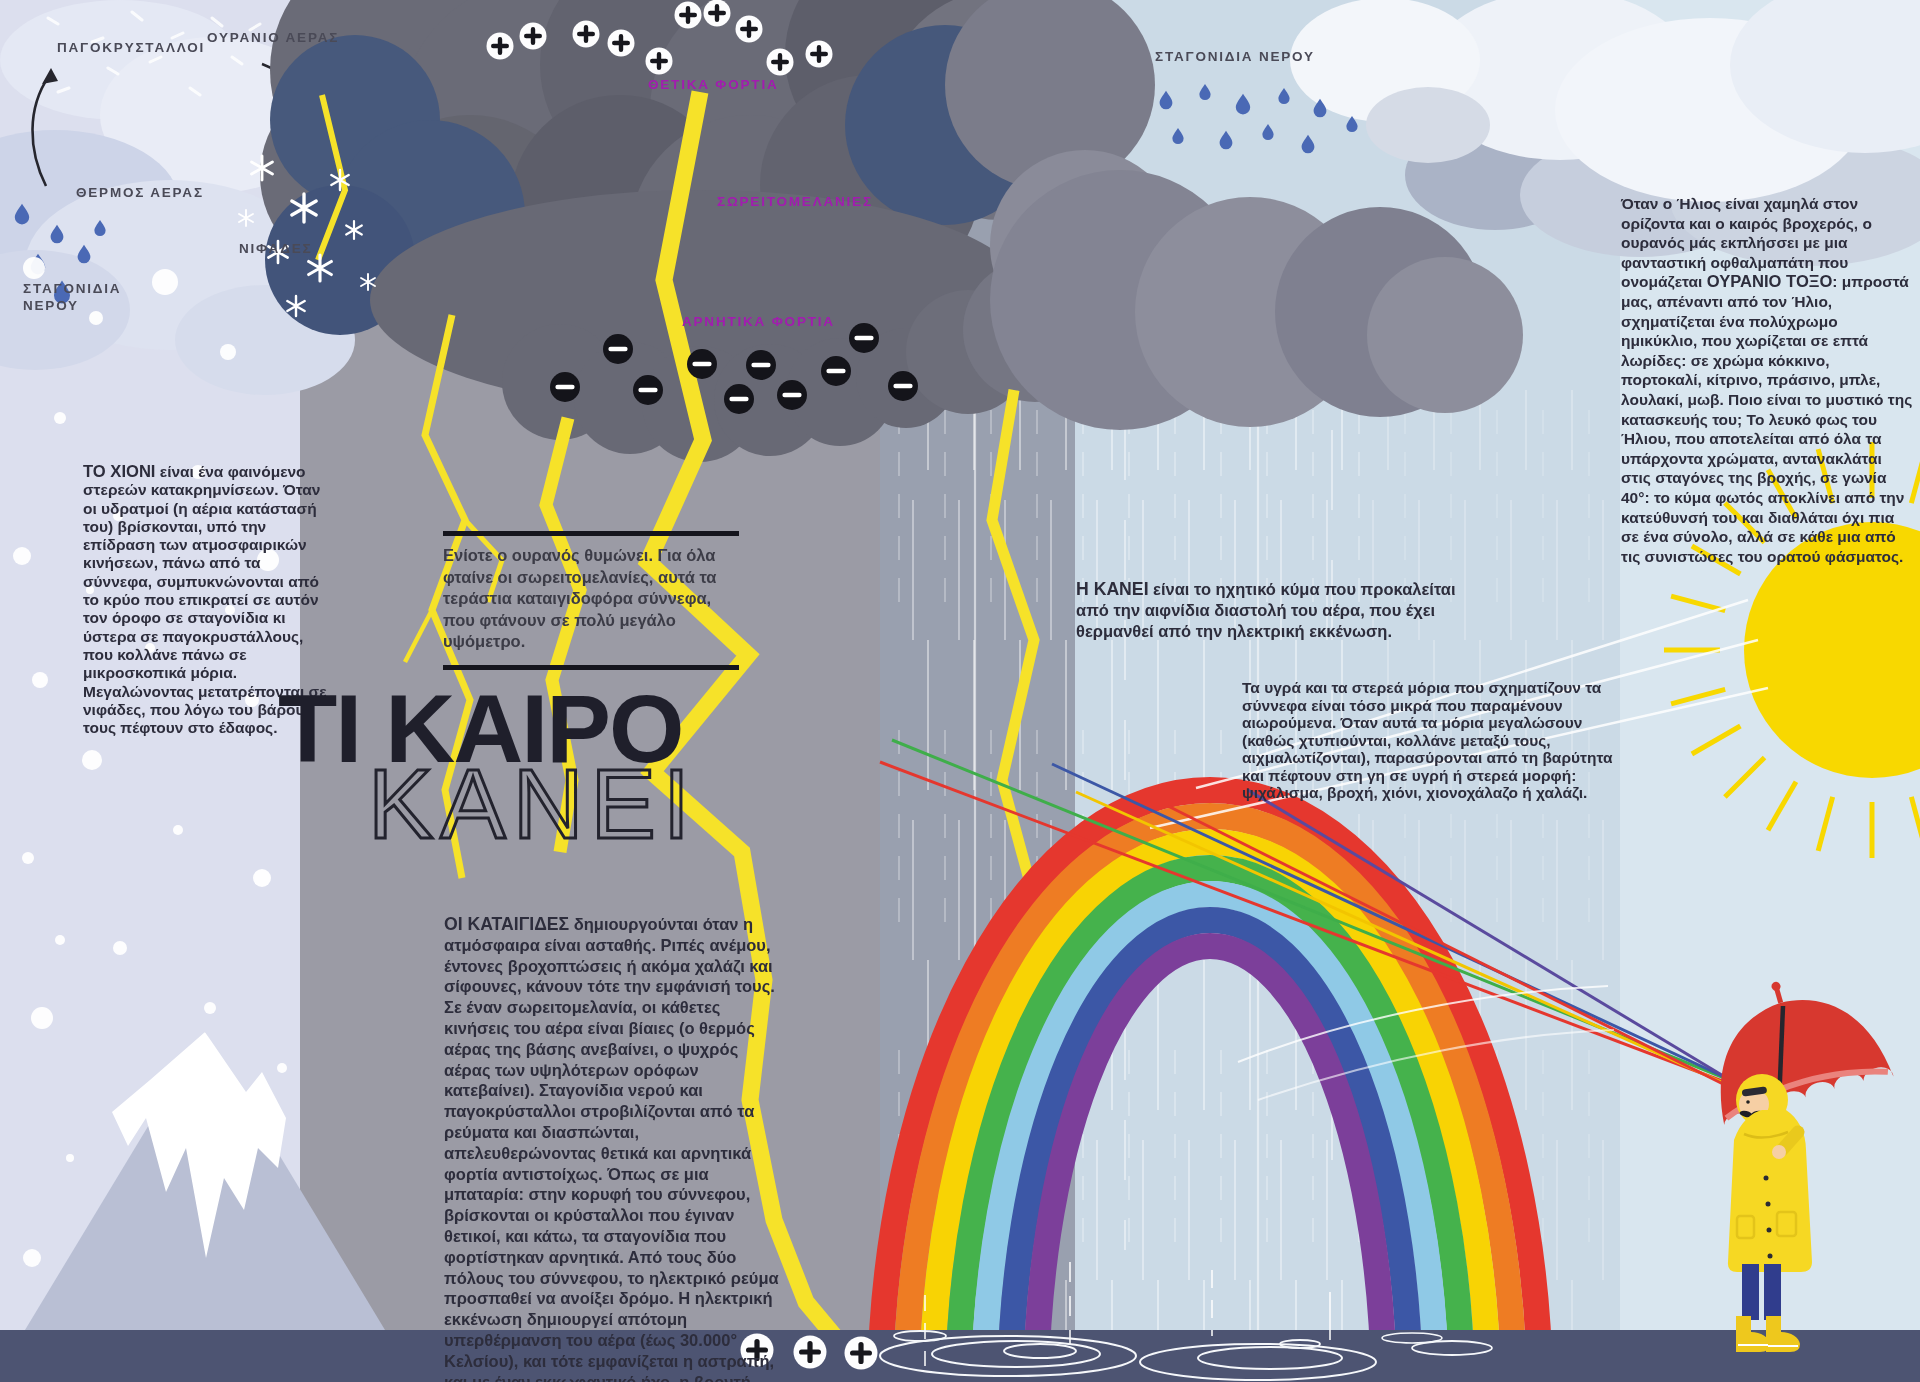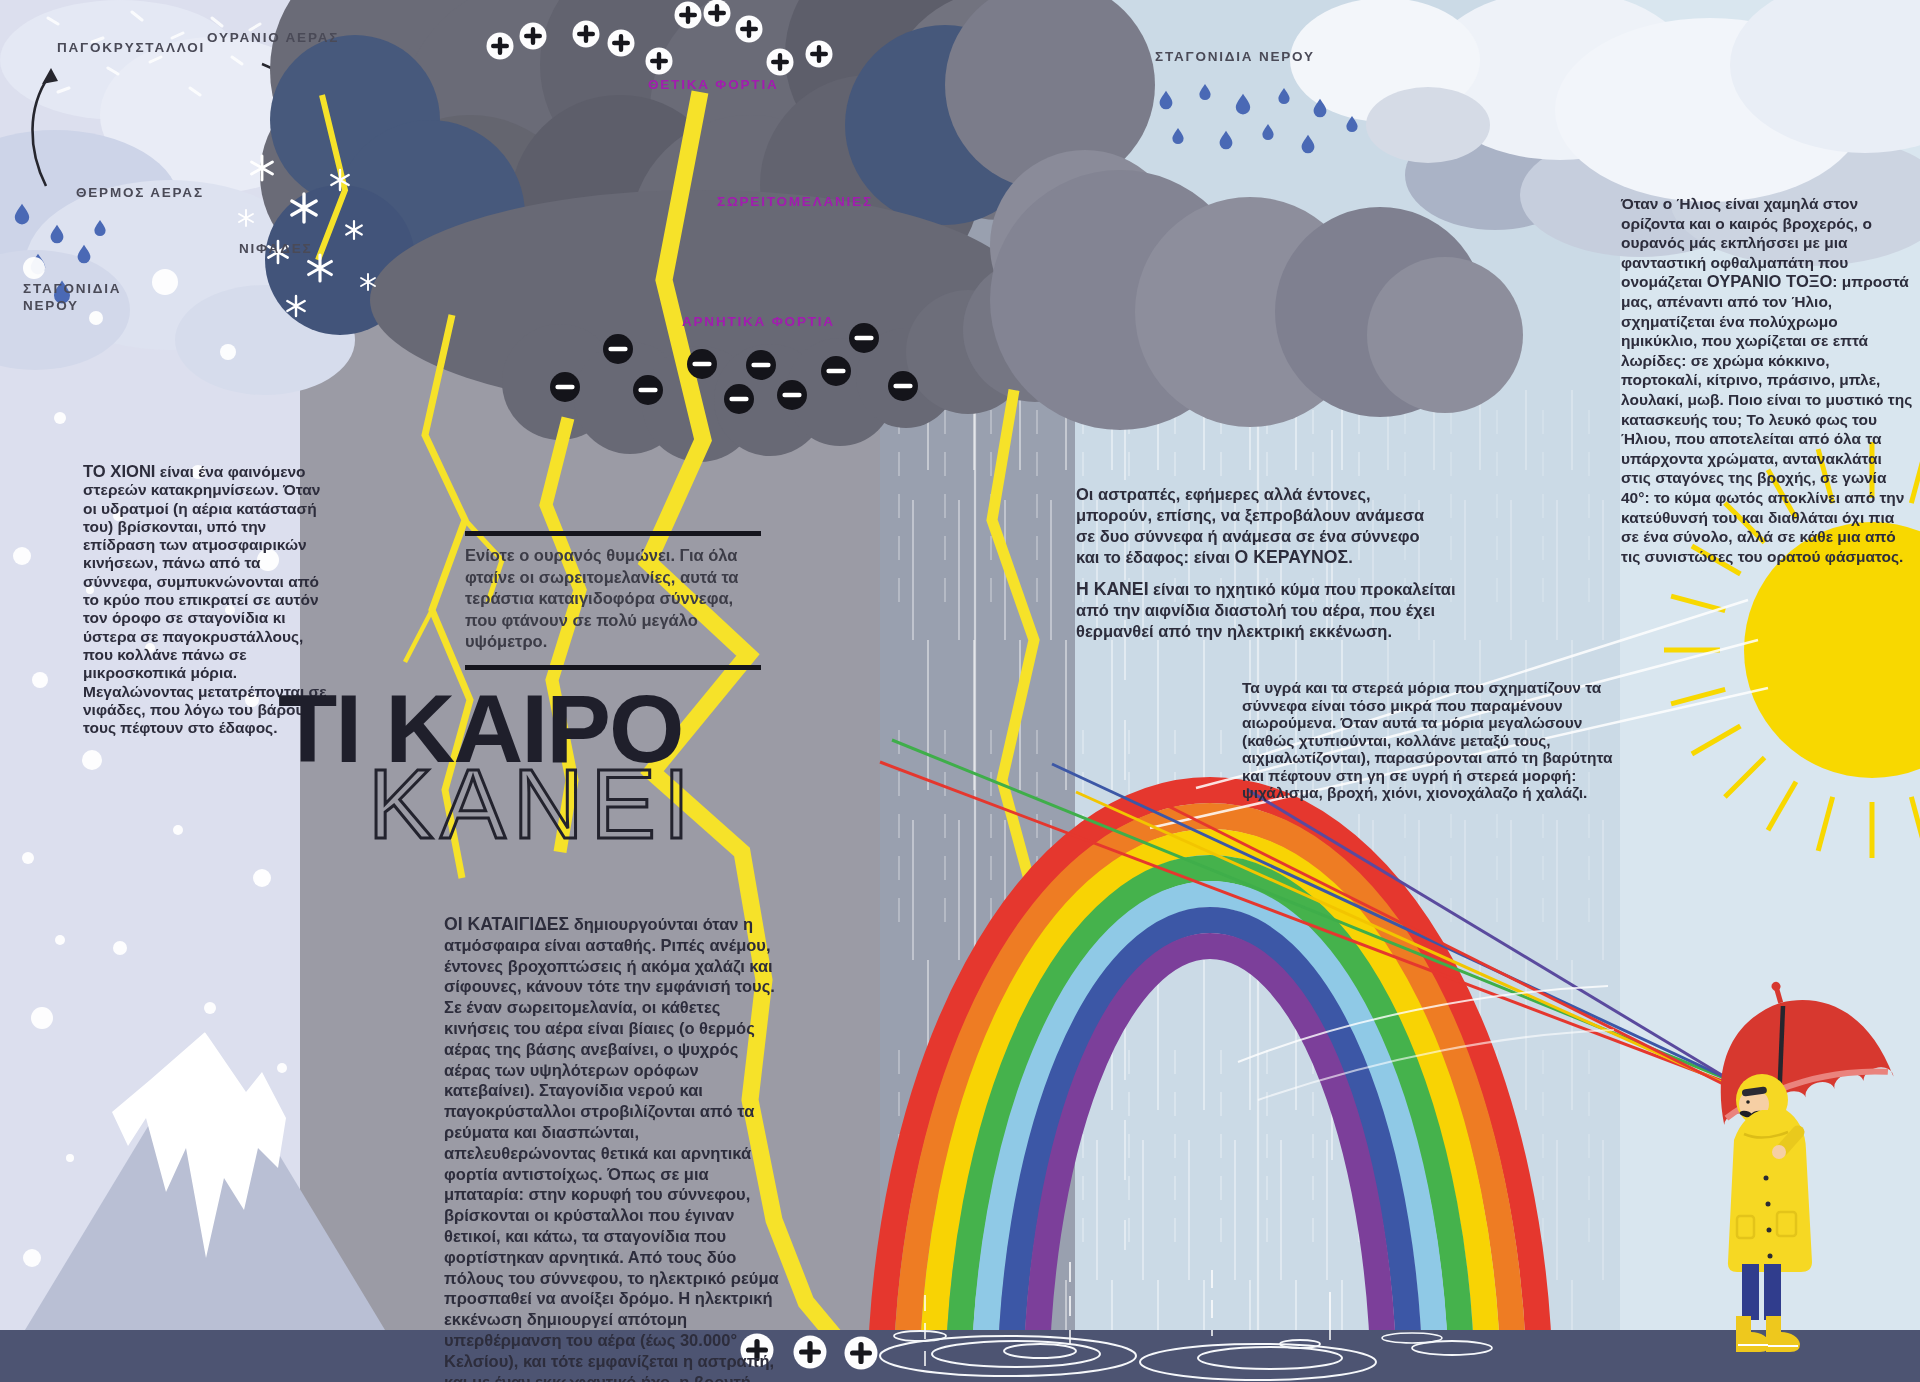--- a/index.html
+++ b/index.html
@@ -387,27 +387,26 @@
 <div class="lbl" style="left:76px; top:185px;">ΘΕΡΜΟΣ ΑΕΡΑΣ</div>
 <div class="lbl" style="left:239px; top:241px;">ΝΙΦΑΔΕΣ</div>
 <div class="lbl wrap" style="left:23px; top:280px; width:125px;">ΣΤΑΓΟΝΙΔΙΑ ΝΕΡΟΥ</div>
 <div class="lbl on-cloud" style="left:648px; top:77px;">ΘΕΤΙΚΑ ΦΟΡΤΙΑ</div>
 <div class="lbl on-cloud" style="left:717px; top:194px;">ΣΩΡΕΙΤΟΜΕΛΑΝΙΕΣ</div>
 <div class="lbl on-cloud" style="left:682px; top:314px;">ΑΡΝΗΤΙΚΑ ΦΟΡΤΙΑ</div>
 <div class="lbl" style="left:1155px; top:49px;">ΣΤΑΓΟΝΙΔΙΑ ΝΕΡΟΥ</div>
 
 <div class="par" style="left:83px; top:415px; width:248px; font-size:15.5px; line-height:18.3px;"><span class="lead">ΤΟ ΧΙΟΝΙ</span><span> είναι ένα φαινόμενο στερεών κατακρημνίσεων. Όταν οι υδρατμοί (η αέρια κατάστασή του) βρίσκονται, υπό την επίδραση των ατμοσφαιρικών κινήσεων, πάνω από τα σύννεφα, συμπυκνώνονται από το κρύο που επικρατεί σε αυτόν τον όροφο σε σταγονίδια κι ύστερα σε παγοκρυστάλλους, που κολλάνε πάνω σε μικροσκοπικά μόρια. Μεγαλώνοντας μετατρέπονται σε νιφάδες, που λόγω του βάρους τους πέφτουν στο έδαφος.</span></div>
 
-<div class="callout" style="left:465px; top:531px; width:296px; font-size:16.5px; line-height:21.5px; padding:9px 0 12px;">Ενίοτε ο ουρανός θυμώνει. Για όλα φταίνε οι σωρειτομελανίες, αυτά τα τεράστια καταιγιδοφόρα σύννεφα, που φτάνουν σε πολύ μεγάλο υψόμετρο.</div>
+<div class="callout" style="left:443px; top:531px; width:296px; font-size:16.5px; line-height:21.5px; padding:9px 0 12px;">Ενίοτε ο ουρανός θυμώνει. Για όλα φταίνε οι σωρειτομελανίες, αυτά τα τεράστια καταιγιδοφόρα σύννεφα, που φτάνουν σε πολύ μεγάλο υψόμετρο.</div>
 
 <div class="big-title" style="left:278px; top:656px; font-size:97px; letter-spacing:-2px;">ΤΙ ΚΑΙΡΟ</div>
 
 <div class="par" style="left:444px; top:866px; width:340px; font-size:16.5px; line-height:20.8px;"><span class="lead">ΟΙ ΚΑΤΑΙΓΙΔΕΣ</span><span> δημιουργούνται όταν η ατμόσφαιρα είναι ασταθής. Ριπές ανέμου, έντονες βροχοπτώσεις ή ακόμα χαλάζι και σίφουνες, κάνουν τότε την εμφάνισή τους. Σε έναν σωρειτομελανία, οι κάθετες κινήσεις του αέρα είναι βίαιες (ο θερμός αέρας της βάσης ανεβαίνει, ο ψυχρός αέρας των υψηλότερων ορόφων κατεβαίνει). Σταγονίδια νερού και παγοκρύσταλλοι στροβιλίζονται από τα ρεύματα και διασπώνται, απελευθερώνοντας θετικά και αρνητικά φορτία αντιστοίχως. Όπως σε μια μπαταρία: στην κορυφή του σύννεφου, βρίσκονται οι κρύσταλλοι που έγιναν θετικοί, και κάτω, τα σταγονίδια που φορτίστηκαν αρνητικά. Από τους δύο πόλους του σύννεφου, το ηλεκτρικό ρεύμα προσπαθεί να ανοίξει δρόμο. Η ηλεκτρική εκκένωση δημιουργεί απότομη υπερθέρμανση του αέρα (έως 30.000° Κελσίου), και τότε εμφανίζεται η αστραπή, και με έναν εκκωφαντικό ήχο, η βροντή.</span></div>
 
-<div class="par" style="left:1076px; top:436px; width:368px; font-size:16.5px; line-height:21px;"><span>Οι αστραπές, εφήμερες αλλά έντονες, μπορούν, επίσης, να ξεπροβάλουν ανάμεσα σε δυο σύννεφα ή ανάμεσα σε ένα σύννεφο και το έδαφος: είναι </span><span class="lead">Ο ΚΕΡΑΥΝΟΣ</span><span>.</span></div>
 
 <div class="par" style="left:1076px; top:531px; width:392px; font-size:16.5px; line-height:21px;"><span class="lead">Η ΚΑΝΕΙ</span><span> είναι το ηχητικό κύμα που προκαλείται από την αιφνίδια διαστολή του αέρα, που έχει θερμανθεί από την ηλεκτρική εκκένωση.</span></div>
 
 <div class="par" style="left:1242px; top:631px; width:372px; font-size:15.5px; line-height:17.5px;">Τα υγρά και τα στερεά μόρια που σχηματίζουν τα σύννεφα είναι τόσο μικρά που παραμένουν αιωρούμενα. Όταν αυτά τα μόρια μεγαλώσουν (καθώς χτυπιούνται, κολλάνε μεταξύ τους, αιχμαλωτίζονται), παρασύρονται από τη βαρύτητα και πέφτουν στη γη σε υγρή ή στερεά μορφή: ψιχάλισμα, βροχή, χιόνι, χιονοχάλαζο ή χαλάζι.</div>
 
 <div class="par" style="left:1621px; top:146px; width:292px; font-size:15.5px; line-height:19.6px;"><span>Όταν ο Ήλιος είναι χαμηλά στον ορίζοντα και ο καιρός βροχερός, ο ουρανός μάς εκπλήσσει με μια φανταστική οφθαλμαπάτη που ονομάζεται </span><span class="lead">ΟΥΡΑΝΙΟ ΤΟΞΟ</span><span>: μπροστά μας, απέναντι από τον Ήλιο, σχηματίζεται ένα πολύχρωμο ημικύκλιο, που χωρίζεται σε επτά λωρίδες: σε χρώμα κόκκινο, πορτοκαλί, κίτρινο, πράσινο, μπλε, λουλακί, μωβ. Ποιο είναι το μυστικό της κατασκευής του; Το λευκό φως του Ήλιου, που αποτελείται από όλα τα υπάρχοντα χρώματα, αντανακλάται στις σταγόνες της βροχής, σε γωνία 40°: το κύμα φωτός αποκλίνει από την κατεύθυνσή του και διαθλάται όχι πια σε ένα σύνολο, αλλά σε κάθε μια από τις συνιστώσες του ορατού φάσματος.</span></div>
 
 </div>
 
 </body></html>

